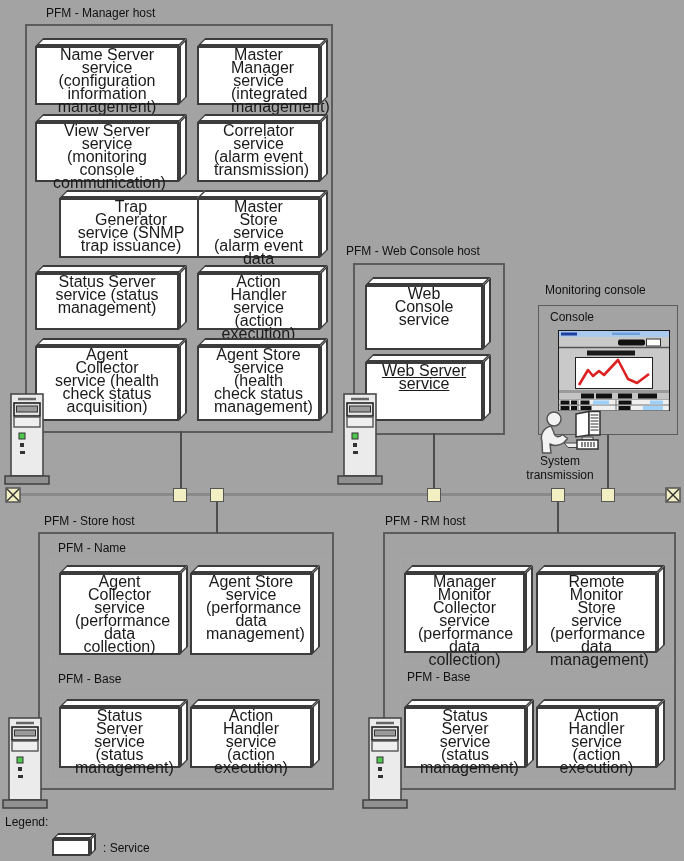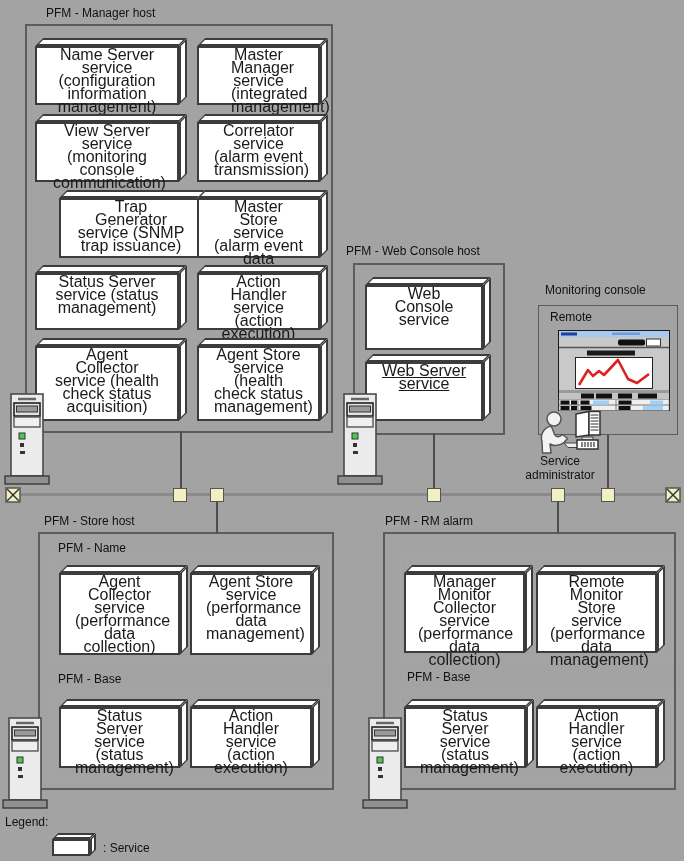--- a/index.html
+++ b/index.html
@@ -88,21 +88,21 @@
   <div class="hostbox" style="left:353px;top:263px;width:148px;height:168px;"></div>
   <div class="svc" style="left:365px;top:285px;width:118px;height:65px;padding:0 12px;">
       <span>Web Console service</span>
     </div>
   <div class="svc" style="left:365px;top:362px;width:118px;height:59px;padding:0 12px;text-decoration:underline;">
       <span>Web Server service</span>
     </div>
 
   <div class="abs hostlabel" style="left:545px;top:283px;">Monitoring console</div>
   <div class="hostbox" style="left:538px;top:305px;width:138px;height:128px;border-width:1.5px;"></div>
-  <div class="abs hostlabel" style="left:550px;top:310px;z-index:2;">Remote</div>
+  <div class="abs hostlabel" style="left:550px;top:310px;z-index:2;">Console</div>
 
   <svg class="icon-abs" style="left:558px;top:330px;" width="112" height="81" viewBox="0 0 112 81">
     <rect x="0.5" y="0.5" width="111" height="80" fill="#c9c9c9" stroke="#1a1a1a"></rect>
     <rect x="1" y="1" width="110" height="6" fill="#a9c9ef"></rect>
     <rect x="3" y="2.5" width="16" height="3" fill="#1d3f9e"></rect>
     <rect x="54" y="2.5" width="28" height="2.5" fill="#6f9fd8"></rect>
     <rect x="60" y="9.5" width="27" height="6" rx="2" fill="#111"></rect>
     <rect x="88.5" y="9" width="14" height="7" fill="#fff" stroke="#333"></rect>
     <line x1="1" y1="17.5" x2="111" y2="17.5" stroke="#555" stroke-width="1.5"></line>
     <rect x="29" y="20.5" width="48" height="5" fill="#1a1a1a"></rect>
@@ -148,21 +148,21 @@
     <rect x="62" y="29" width="11" height="3" fill="#ddd" stroke="#444"></rect>
     <rect x="57" y="32" width="21" height="9" fill="#fff" stroke="#333" stroke-width="1.5"></rect>
     <g stroke="#333" stroke-width="1.2">
       <line x1="62" y1="34" x2="62" y2="39"></line>
         <line x1="65" y1="34" x2="65" y2="39"></line>
       <line x1="68" y1="34" x2="68" y2="39"></line>
         <line x1="71" y1="34" x2="71" y2="39"></line>
         <line x1="74" y1="34" x2="74" y2="39"></line>
     </g>
   </svg>
-  <div class="abs caption" style="left:515px;top:454px;width:90px;">Service administrator</div>
+  <div class="abs caption" style="left:515px;top:454px;width:90px;">System transmission</div>
 
   <div class="netline" style="left:12px;top:493px;width:661px;height:3px;"></div>
 
   <svg class="xbox" style="left:5px;top:487px;" width="16" height="16" viewBox="0 0 16 16">
     <rect x="1" y="1" width="14" height="14" fill="#f2efc2" stroke="#555" stroke-width="1.5"></rect>
     <line x1="2" y1="2" x2="14" y2="14" stroke="#333" stroke-width="1.4"></line>
     <line x1="14" y1="2" x2="2" y2="14" stroke="#333" stroke-width="1.4"></line>
   </svg>
   <svg class="xbox" style="left:665px;top:487px;" width="16" height="16" viewBox="0 0 16 16">
     <rect x="1" y="1" width="14" height="14" fill="#f2efc2" stroke="#555" stroke-width="1.5"></rect>
@@ -241,21 +241,21 @@
 
   <div class="abs hostlabel" style="left:58px;top:672px;">PFM - Base</div>
   <div class="innerbox" style="left:50px;top:694px;width:278px;height:85px;"></div>
   <div class="svc" style="left:59px;top:707px;width:121px;height:61px;padding:0 14px;">
       <span>Status Server service (status management)</span>
     </div>
   <div class="svc" style="left:190px;top:707px;width:122px;height:61px;padding:0 14px;">
       <span>Action Handler service (action execution)</span>
     </div>
 
-  <div class="abs hostlabel" style="left:385px;top:514px;">PFM - RM alarm</div>
+  <div class="abs hostlabel" style="left:385px;top:514px;">PFM - RM host</div>
   <div class="hostbox" style="left:383px;top:532px;width:289px;height:254px;"></div>
 
   <div class="abs hostlabel" style="left:407px;top:541px;margin-top:45px;">PFM - RM</div>
   <div class="innerbox" style="left:400px;top:558px;width:271px;height:103px;"></div>
   <div class="svc" style="left:404px;top:573px;width:121px;height:80px;padding:0 12px;">
       <span>Manager Monitor Collector service (performance data collection)</span>
     </div>
   <div class="svc" style="left:536px;top:573px;width:121px;height:80px;padding:0 12px;">
       <span>Remote Monitor Store service (performance data management)</span>
     </div>

